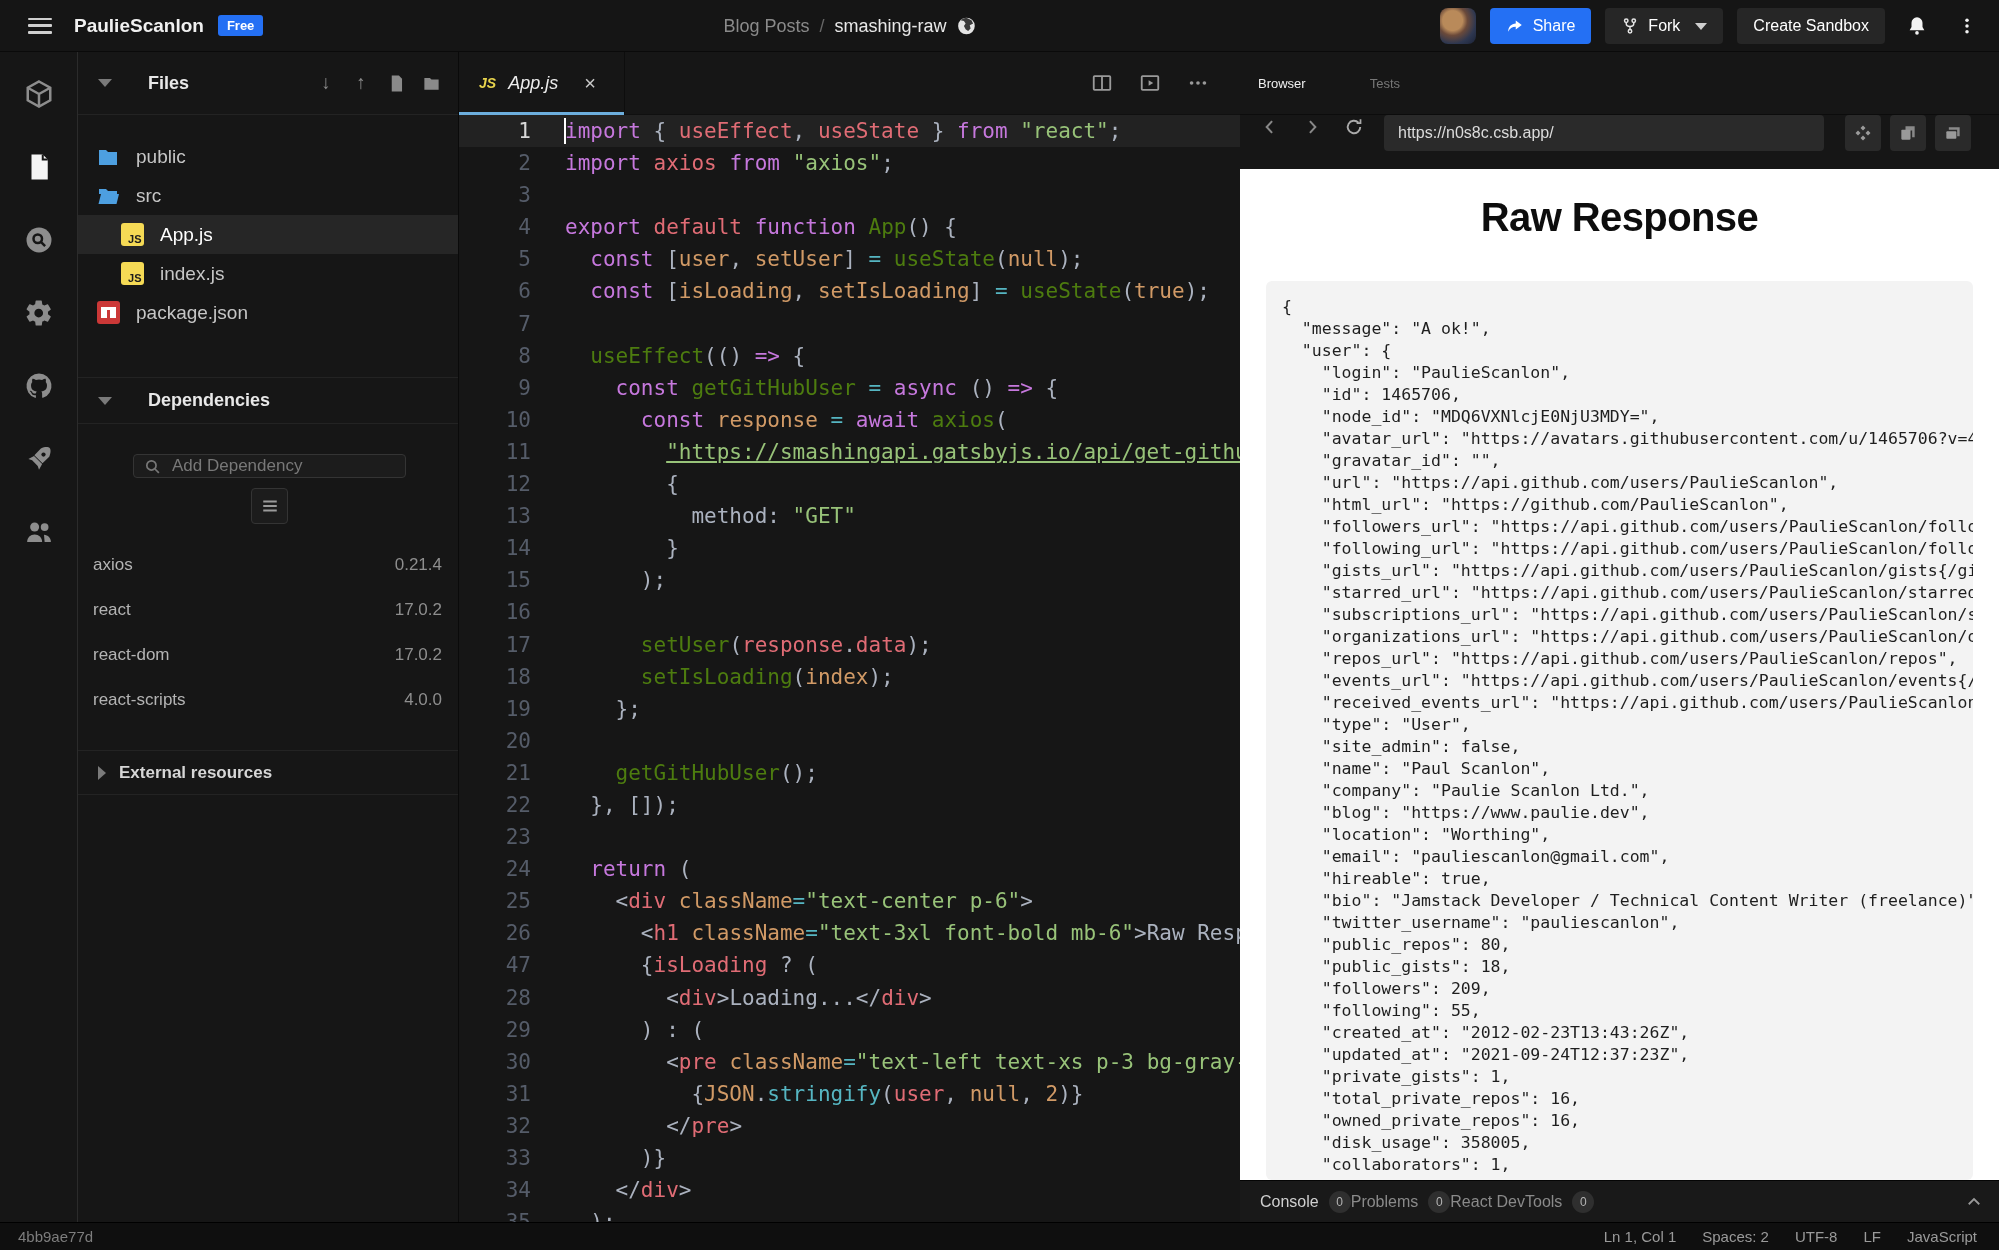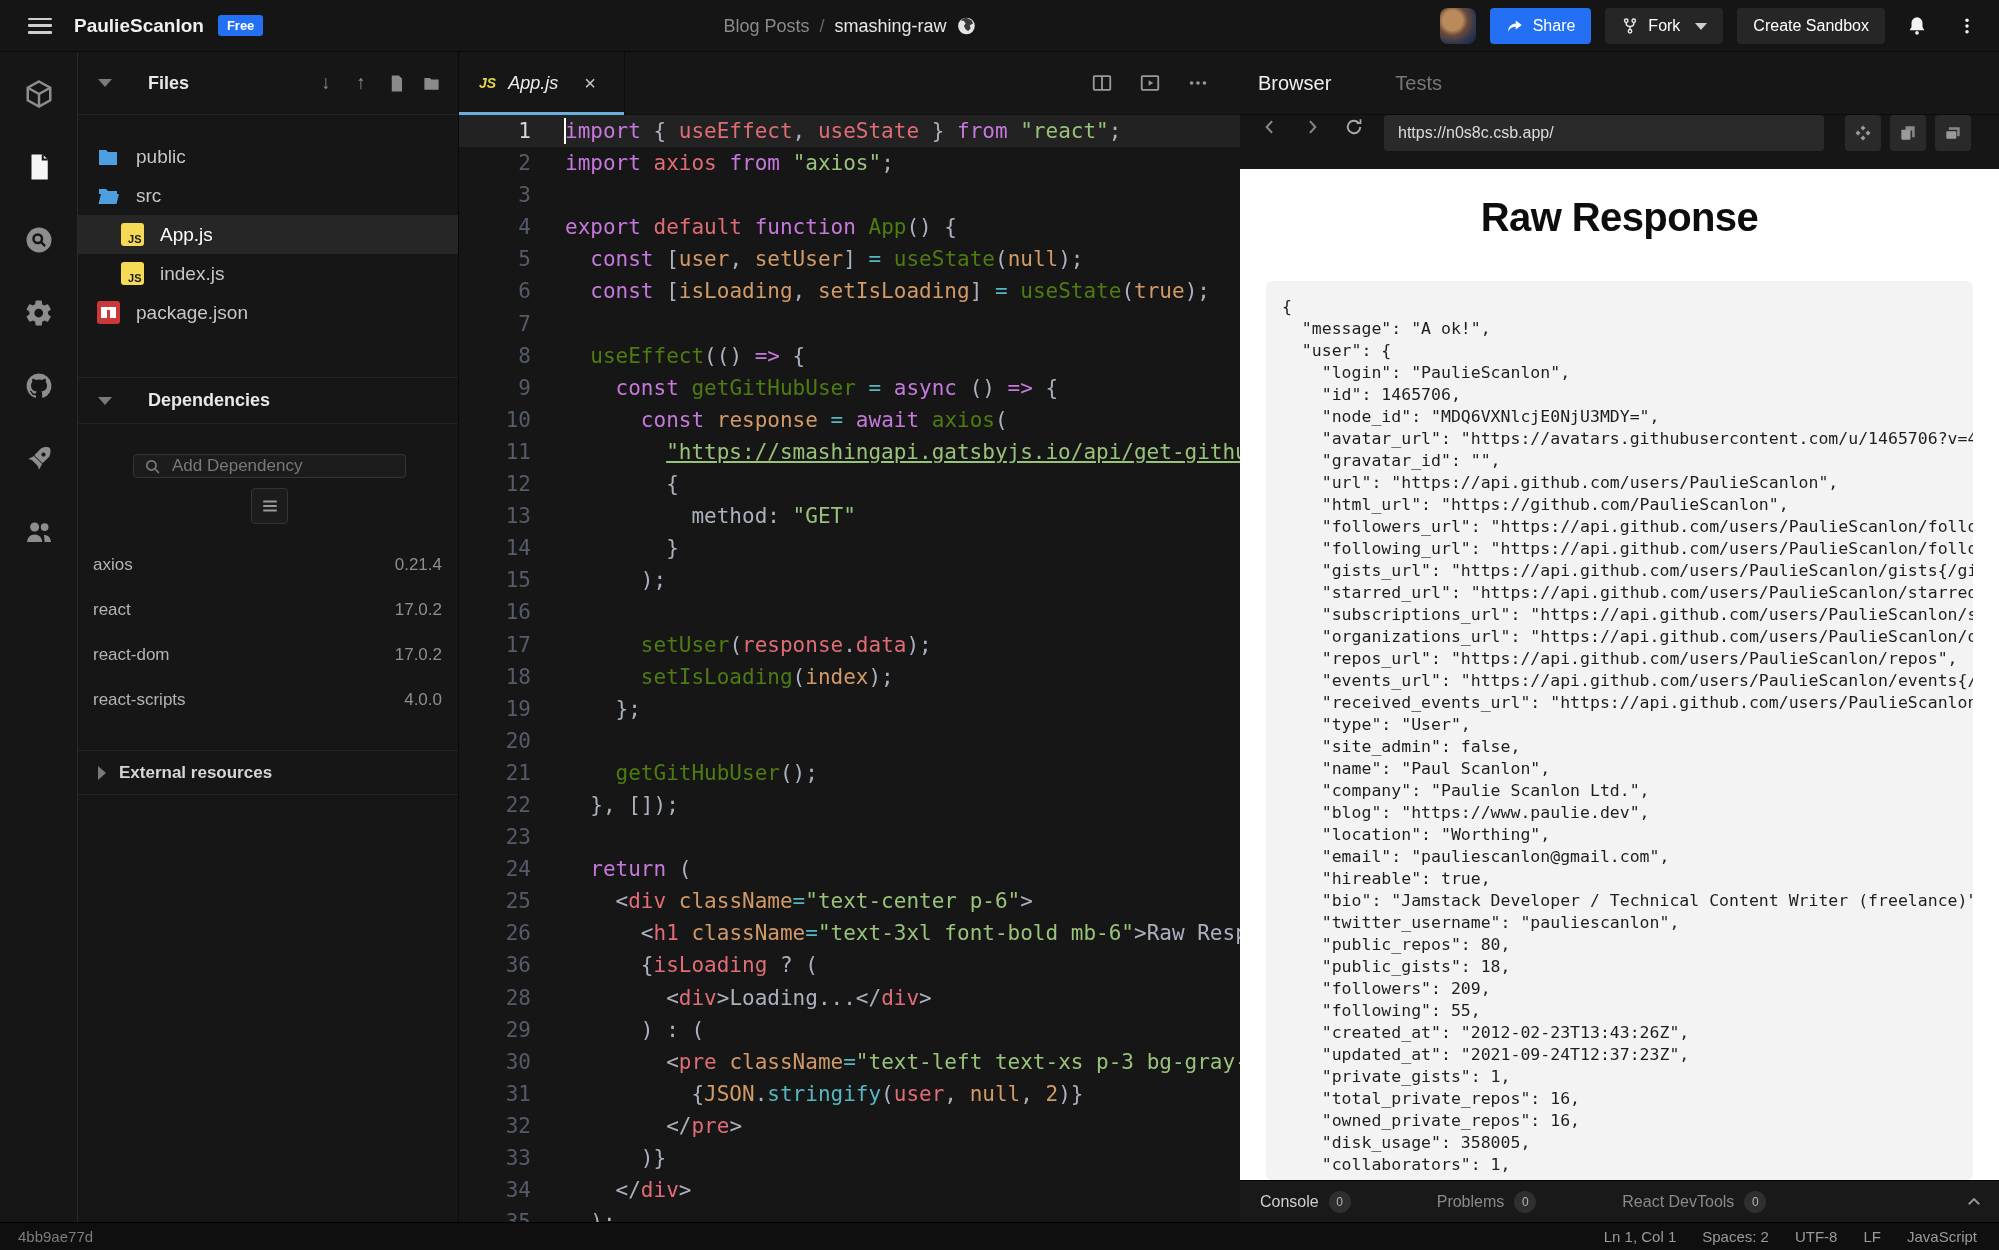--- a/index.html
+++ b/index.html
@@ -96,39 +96,39 @@
   .lc{padding-left:34px;}
   .tok-kw{color:#c678dd;} .tok-id{color:#e06c75;} .tok-str{color:#98c379;}
   .tok-num{color:#d19a66;} .tok-fn{color:#4d7c0f;} .tok-op{color:#56b6c2;}
   .tok-pn{color:#abb2bf;} .tok-txt{color:#abb2bf;}
   .tok-link{color:#98c379;text-decoration:underline;}
   .cursor{position:absolute;left:105px;top:3px;width:2px;height:26px;background:#fff;}
 
   
   .preview{position:absolute;left:1240px;top:52px;width:759px;height:1170px;background:#161616;}
   .pv-tabs{height:63px;display:flex;align-items:center;gap:64px;padding-left:18px;border-bottom:1px solid #0c0c0c;}
-  .pv-tab{font-size:20px;color:#777;cursor:pointer;}
+  .pv-tab{font-size:13px;color:#777;cursor:pointer;}
   .pv-tab.active{color:#f0f0f0;}
   .pv-nav{height:54px;display:flex;align-items:flex-start;padding:0 28px 0 18px;gap:18px;}
   .nav-ic{width:24px;height:24px;color:#888;cursor:pointer;display:flex;align-items:center;justify-content:center;}
   .nav-ic svg{width:20px;height:20px;}
   .url-input{width:440px;height:36px;background:#2a2a2a;border:none;border-radius:4px;outline:none;
     color:#dcdcdc;font-size:16px;padding:0 14px;}
   .pv-actions{margin-left:auto;display:flex;gap:9px;}
   .pv-act{width:36px;height:36px;background:#2a2a2a;border-radius:4px;color:#9a9a9a;cursor:pointer;
     display:flex;align-items:center;justify-content:center;}
   .pv-act svg{width:20px;height:20px;}
   .pv-content{position:absolute;left:0;top:117px;right:0;bottom:42px;background:#fff;overflow:hidden;}
   .raw-title{margin:26px 0 0;text-align:center;font-size:40px;font-weight:700;color:#0d0d0d;letter-spacing:-0.6px;}
   .json-box{position:absolute;left:26px;right:26px;top:112px;bottom:0;background:#f3f3f3;
     border-radius:6px;padding:15px 16px;overflow:hidden;}
   .json-line{font-family:"DejaVu Sans Mono","Liberation Mono",monospace;font-size:16.5px;line-height:22px;
     color:#1e1e1e;white-space:pre;}
   .console-bar{position:absolute;left:0;bottom:0;right:0;height:42px;background:#191919;border-top:1px solid #050505;
-    display:flex;align-items:center;padding:0 16px 0 20px;gap:86px;}
+    display:flex;align-items:center;padding:0 16px 0 20px;}
   .con-tab{display:flex;align-items:center;gap:10px;font-size:16px;color:#8a8a8a;cursor:pointer;}
   .con-tab.first{color:#d0d0d0;}
   .badge{width:22px;height:22px;border-radius:50%;background:#2f2f2f;color:#b5b5b5;font-size:12px;
     display:flex;align-items:center;justify-content:center;}
   .con-chevron{margin-left:auto;color:#999;cursor:pointer;display:flex;}
   .con-chevron svg{width:18px;height:18px;}
 
   
   .statusbar{position:absolute;left:0;top:1222px;width:1999px;height:28px;background:#0f0f0f;
     border-top:1px solid #000;display:flex;align-items:center;font-size:15px;color:#9a9a9a;padding:0 22px 0 18px;}
@@ -400,21 +400,21 @@
       <div class="code-line"><span class="ln">17</span><span class="lc"><span class="tok-pn">      </span><span class="tok-fn">setUser</span><span class="tok-pn">(</span><span class="tok-id">response</span><span class="tok-pn">.</span><span class="tok-id">data</span><span class="tok-pn">);</span></span></div>
       <div class="code-line"><span class="ln">18</span><span class="lc"><span class="tok-pn">      </span><span class="tok-fn">setIsLoading</span><span class="tok-pn">(</span><span class="tok-num">index</span><span class="tok-pn">);</span></span></div>
       <div class="code-line"><span class="ln">19</span><span class="lc"><span class="tok-pn">    };</span></span></div>
       <div class="code-line"><span class="ln">20</span><span class="lc"></span></div>
       <div class="code-line"><span class="ln">21</span><span class="lc"><span class="tok-pn">    </span><span class="tok-fn">getGitHubUser</span><span class="tok-pn">();</span></span></div>
       <div class="code-line"><span class="ln">22</span><span class="lc"><span class="tok-pn">  }, []);</span></span></div>
       <div class="code-line"><span class="ln">23</span><span class="lc"></span></div>
       <div class="code-line"><span class="ln">24</span><span class="lc"><span class="tok-pn">  </span><span class="tok-kw">return</span><span class="tok-pn"> (</span></span></div>
       <div class="code-line"><span class="ln">25</span><span class="lc"><span class="tok-pn">    &lt;</span><span class="tok-id">div</span><span class="tok-pn"> </span><span class="tok-num">className</span><span class="tok-op">=</span><span class="tok-str">"text-center p-6"</span><span class="tok-pn">&gt;</span></span></div>
       <div class="code-line"><span class="ln">26</span><span class="lc"><span class="tok-pn">      &lt;</span><span class="tok-id">h1</span><span class="tok-pn"> </span><span class="tok-num">className</span><span class="tok-op">=</span><span class="tok-str">"text-3xl font-bold mb-6"</span><span class="tok-pn">&gt;</span><span class="tok-txt">Raw Response</span></span></div>
-      <div class="code-line"><span class="ln">36</span><span class="lc"><span class="tok-pn">      {</span><span class="tok-id">isLoading</span><span class="tok-pn"> ? (</span></span></div>
+      <div class="code-line"><span class="ln">47</span><span class="lc"><span class="tok-pn">      {</span><span class="tok-id">isLoading</span><span class="tok-pn"> ? (</span></span></div>
       <div class="code-line"><span class="ln">28</span><span class="lc"><span class="tok-pn">        &lt;</span><span class="tok-id">div</span><span class="tok-pn">&gt;</span><span class="tok-txt">Loading...</span><span class="tok-pn">&lt;/</span><span class="tok-id">div</span><span class="tok-pn">&gt;</span></span></div>
       <div class="code-line"><span class="ln">29</span><span class="lc"><span class="tok-pn">      ) : (</span></span></div>
       <div class="code-line"><span class="ln">30</span><span class="lc"><span class="tok-pn">        &lt;</span><span class="tok-id">pre</span><span class="tok-pn"> </span><span class="tok-num">className</span><span class="tok-op">=</span><span class="tok-str">"text-left text-xs p-3 bg-gray-100"</span></span></div>
       <div class="code-line"><span class="ln">31</span><span class="lc"><span class="tok-pn">          {</span><span class="tok-num">JSON</span><span class="tok-pn">.</span><span class="tok-op">stringify</span><span class="tok-pn">(</span><span class="tok-id">user</span><span class="tok-pn">, </span><span class="tok-num">null</span><span class="tok-pn">, </span><span class="tok-num">2</span><span class="tok-pn">)}</span></span></div>
       <div class="code-line"><span class="ln">32</span><span class="lc"><span class="tok-pn">        &lt;/</span><span class="tok-id">pre</span><span class="tok-pn">&gt;</span></span></div>
       <div class="code-line"><span class="ln">33</span><span class="lc"><span class="tok-pn">      )}</span></span></div>
       <div class="code-line"><span class="ln">34</span><span class="lc"><span class="tok-pn">    &lt;/</span><span class="tok-id">div</span><span class="tok-pn">&gt;</span></span></div>
       <div class="code-line"><span class="ln">35</span><span class="lc"><span class="tok-pn">  );</span></span></div>
     </div>
 </div>

